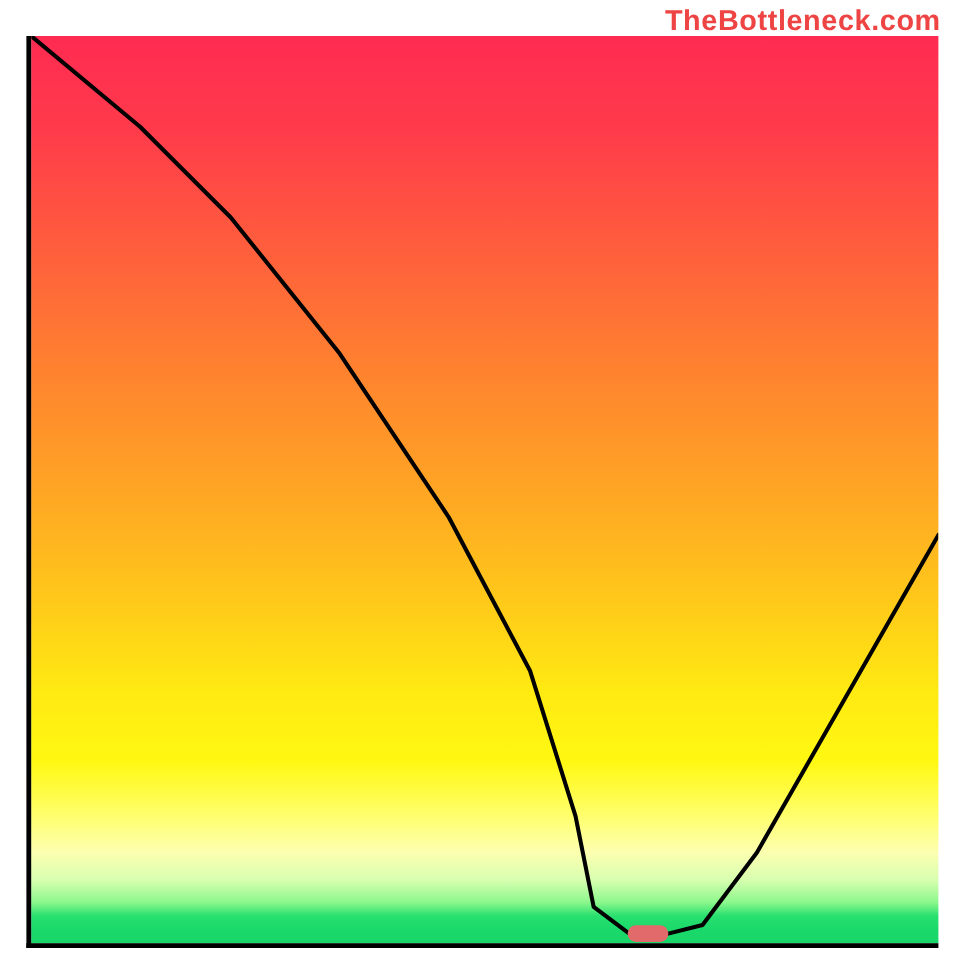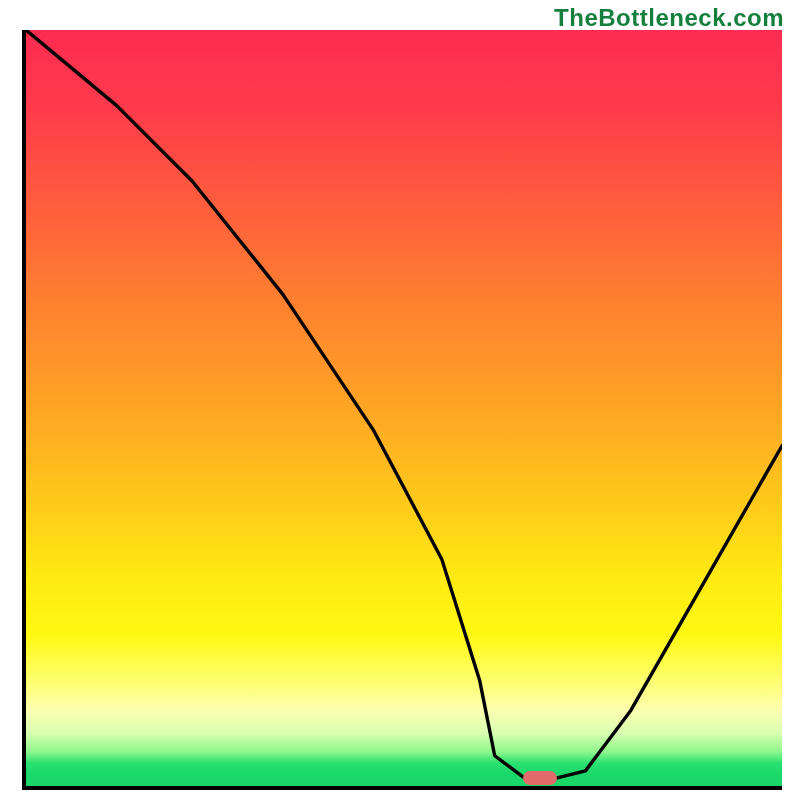--- a/index.html
+++ b/index.html
@@ -14,21 +14,21 @@
     position: relative;
     width: 800px;
     height: 800px;
   }
   .watermark {
     position: absolute;
     top: 4px;
     right: 16px;
     font-size: 24px;
     font-weight: bold;
-    color: #15803d;
+    color: #ef4444;
     letter-spacing: 0.5px;
     z-index: 10;
   }
   .plot {
     position: absolute;
     left: 22px;
     top: 30px;
     width: 756px;
     height: 756px;
     border-left: 4px solid #000;

